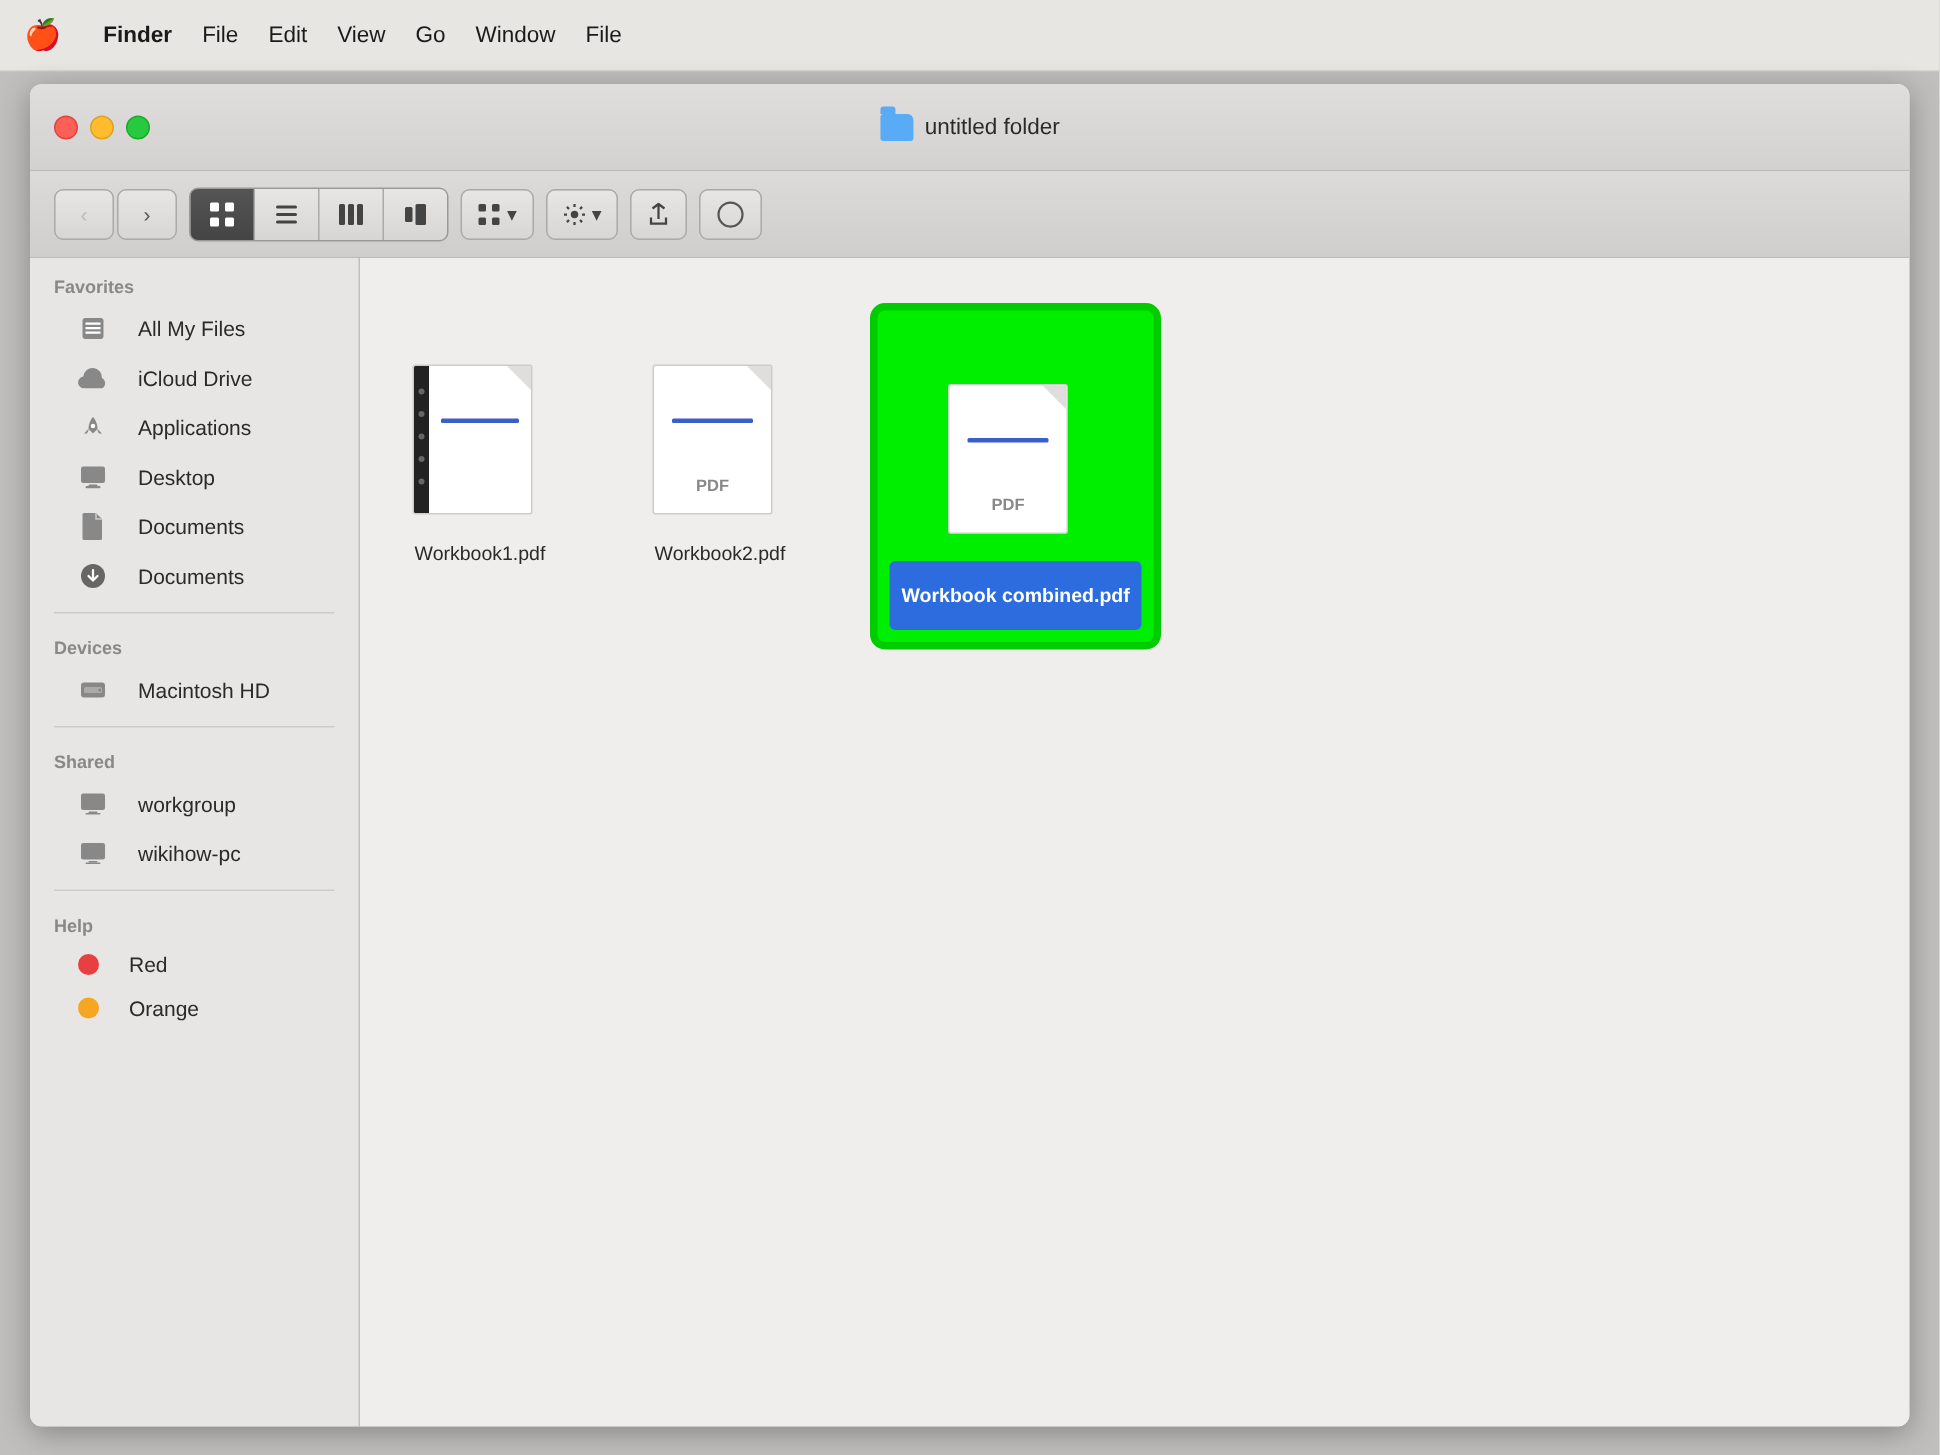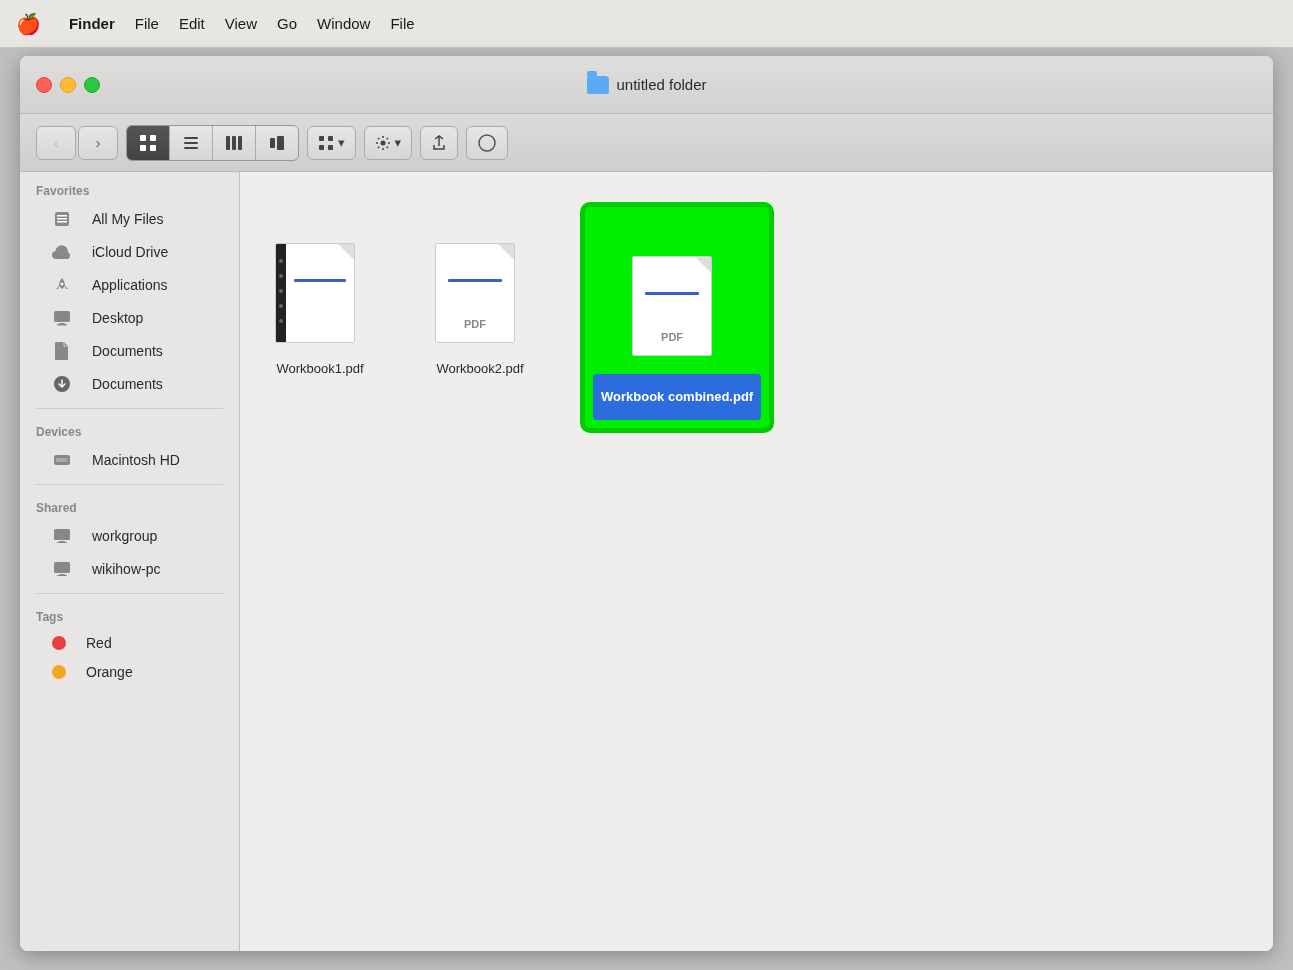--- a/index.html
+++ b/index.html
@@ -480,21 +480,21 @@
             <rect x="1" y="2" width="16" height="11" rx="1.5"></rect>
             <rect x="6" y="14" width="6" height="1" rx="0.5"></rect>
             <rect x="4" y="15" width="10" height="1" rx="0.5"></rect>
           </svg>
         </div>
         <span>wikihow-pc</span>
       </div>
 
       <div class="divider"></div>
 
-      <div class="sidebar-section-title">Tags</div>
+      <div class="sidebar-section-title">Help</div>
 
       <div class="sidebar-item">
         <div class="tag-dot" style="background:#e84040;"></div>
         <span>Red</span>
       </div>
 
       <div class="sidebar-item">
         <div class="tag-dot" style="background:#f5a623;"></div>
         <span>Orange</span>
       </div>

